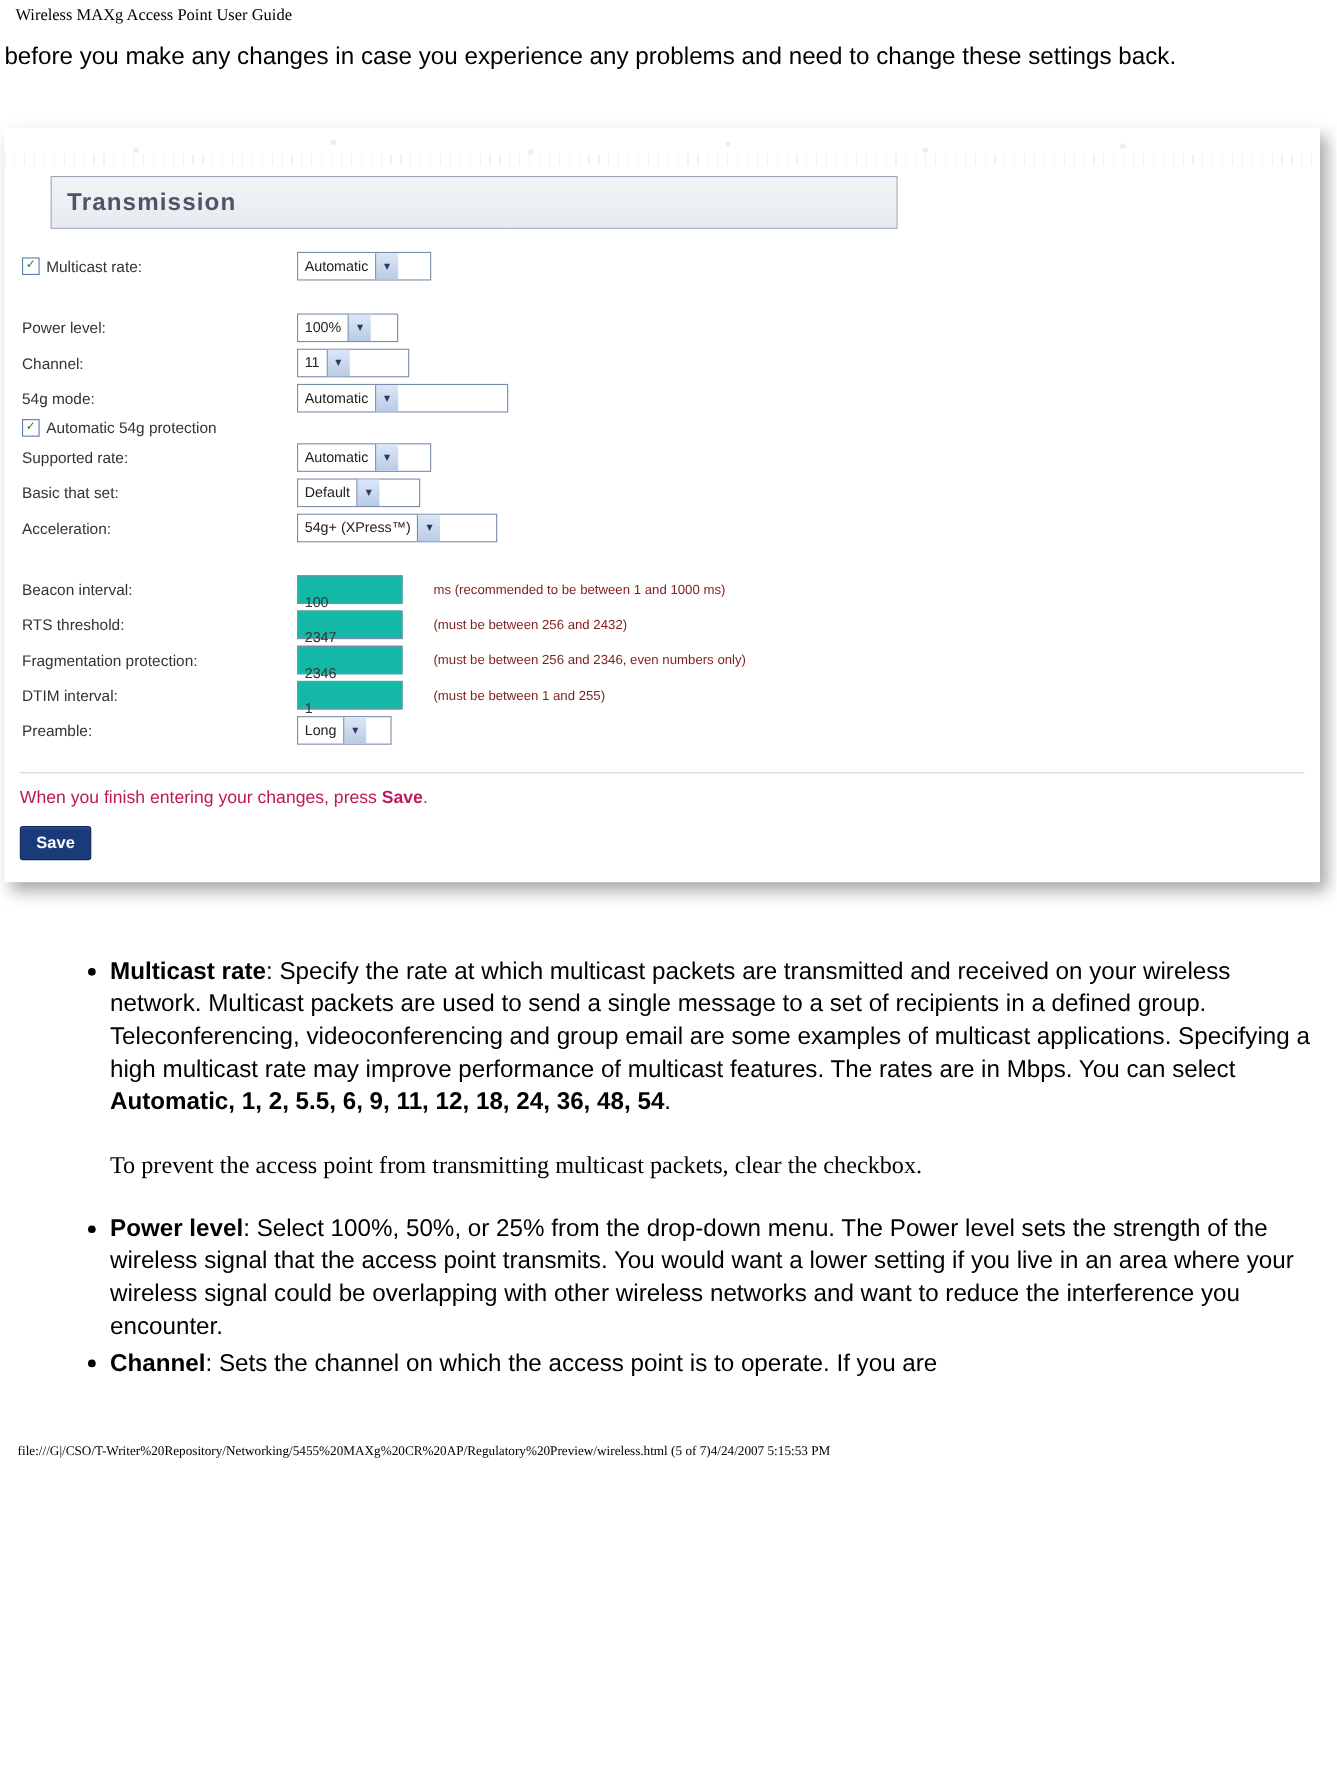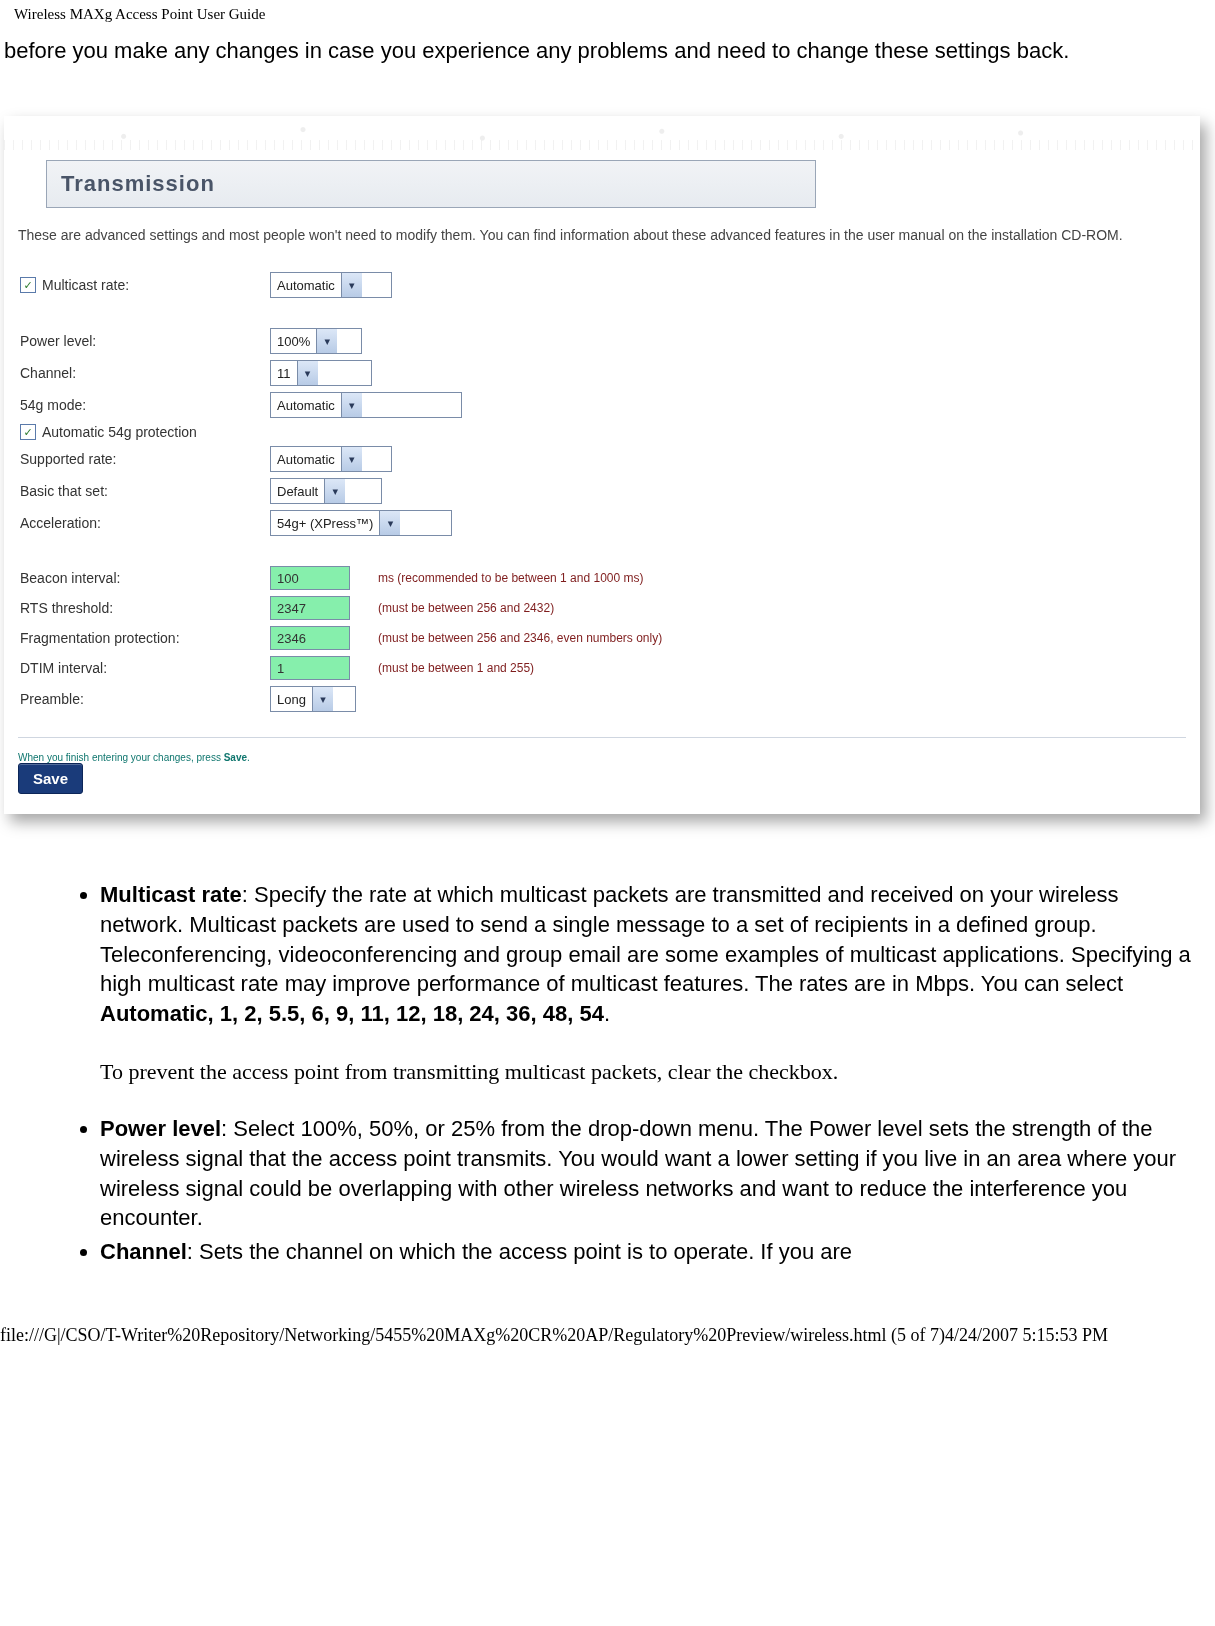--- a/index.html
+++ b/index.html
@@ -120,43 +120,43 @@
     background: linear-gradient(#dce7f7, #b8cbe6);
     border-left: 1px solid #7a8ca8;
     display: flex;
     align-items: center;
     justify-content: center;
     color: #2a3a5a;
     font-size: 11px;
   }
   .txt {
     border: 1px solid #7a8ca8;
-    background: #86efac;
+    background: #14b8a6;
     height: 24px;
     line-height: 24px;
     font-size: 13px;
-    padding: 0 6px;
-    width: 80px;
+    padding: 12px 6px;
+    width: 96px;
     box-sizing: border-box;
   }
   .hint {
     font-size: 12px;
     color: #7f1d1d;
     margin-left: 28px;
   }
   .gap { height: 24px; }
   hr.thin {
     border: none;
     border-top: 1px solid #cfd6e0;
     margin: 22px 0 14px 0;
   }
   .finish-text {
-    font-size: 10px;
-    color: #0f766e;
-    margin-bottom: 0;
+    font-size: 16px;
+    color: #be185d;
+    margin-bottom: 16px;
   }
   .save-btn {
     display: inline-block;
     background: #1a3b7a;
     color: #fff;
     font-size: 15px;
     font-weight: bold;
     padding: 6px 14px;
     border: 1px solid #0c2658;
     border-radius: 3px;
@@ -177,39 +177,38 @@
     line-height: 1.35;
     margin-bottom: 4px;
   }
   .body-list li .inner-p {
     margin-top: 28px;
     margin-bottom: 28px;
     font-family: Liberation Serif, serif;
   }
   .footer-path {
     font-family: "Times New Roman", Times, serif;
-    font-size: 18px;
-    padding: 48px 0 10px 0;
+    font-size: 12px;
+    padding: 48px 0 10px 16px;
   }
   b { font-weight: bold; }
 </style>
 </head>
 <body>
 
 <div class="page-header">Wireless MAXg Access Point User Guide</div>
 
 <div class="intro-text">before you make any changes in case you experience any problems and need to change these settings back.</div>
 
 <div class="screenshot-wrap">
   <div class="torn-edge"></div>
   <div class="panel-inner">
 
     <div class="section-title-box">Transmission</div>
 
-    <div class="panel-help">These are advanced settings and most people won't need to modify them. You can find information about these advanced features in the user manual on the installation CD-ROM.</div>
 
     
     <div class="form-row">
       <div class="form-label cb">
         <span class="checkbox">✓</span>
         <span>Multicast rate:</span>
       </div>
       <div class="sel" style="width:120px">
         <span class="sel-text">Automatic</span>
         <span class="sel-arrow">▾</span>

